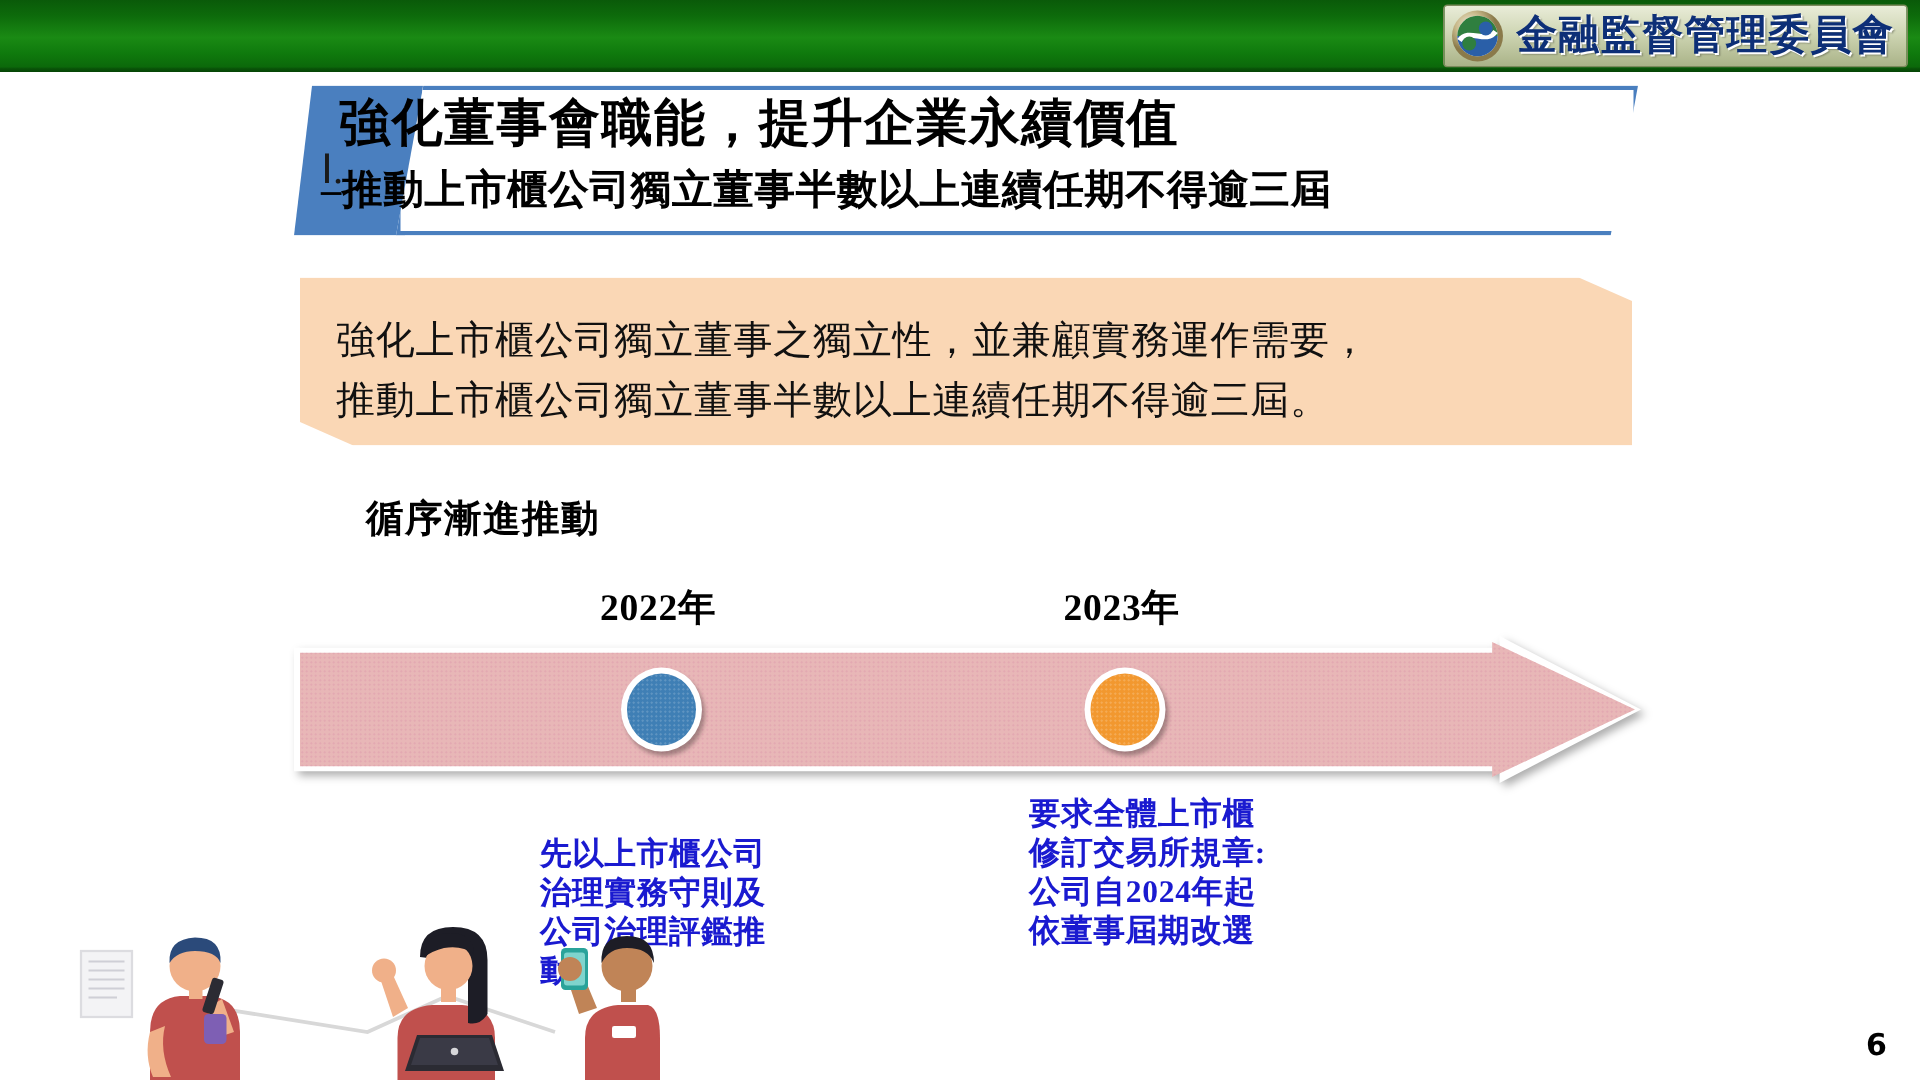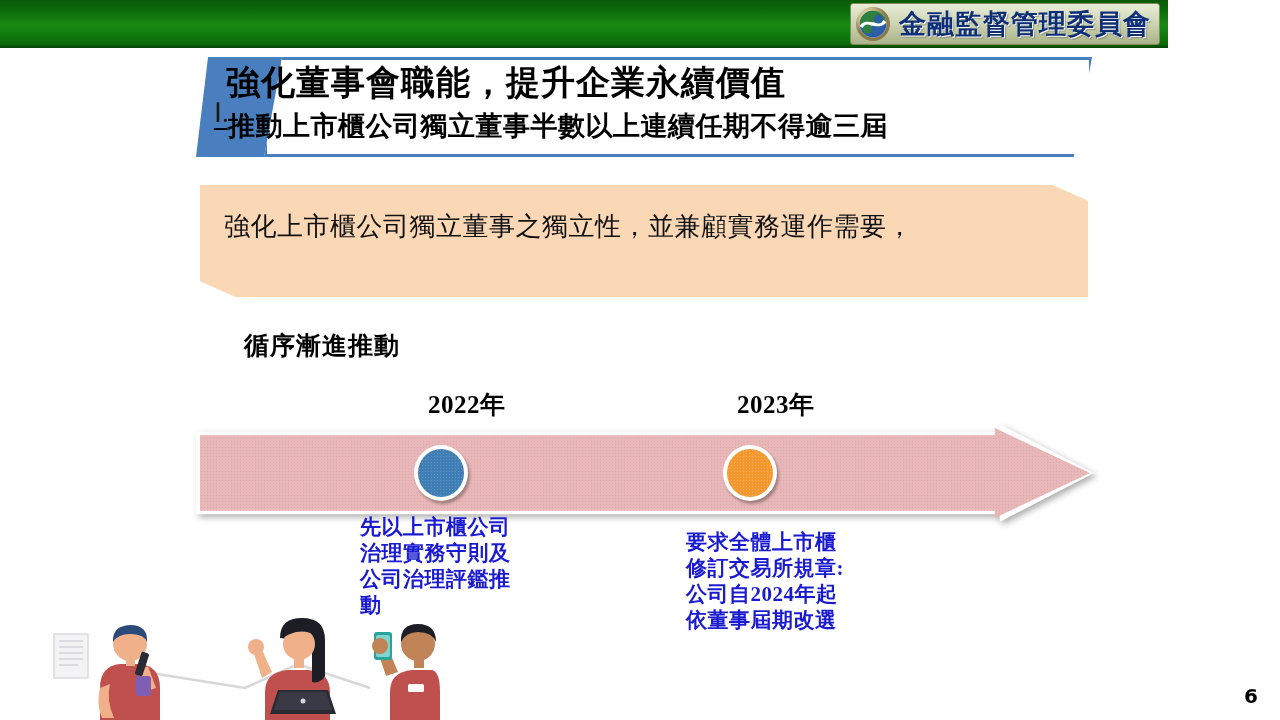--- a/index.html
+++ b/index.html
@@ -12,21 +12,21 @@
     background: #ffffff;
     font-family: "Liberation Serif", "DejaVu Serif", serif;
     overflow: hidden;
     position: relative;
   }
 
   
   .header-band {
     position: absolute;
     left: 0; top: 0;
-    width: 1168px;
+    width: 1280px;
     height: 48px;
     background: linear-gradient(180deg,
         #0a5a09 0%,
         #0d6b0b 22%,
         #1a8a14 52%,
         #0f7a0d 74%,
         #0a6209 100%);
   }
   .header-band::after {
     content: "";
@@ -161,21 +161,20 @@
     margin-left: 16px;
   }
 
   
   .year-label {
     position: absolute;
     font-size: 25px;
     font-weight: bold;
     color: #000000;
     letter-spacing: 0.5px;
-    margin-left: 28px;
   }
   .year-2022 { left: 400px; top: 388px; }
   .year-2023 { left: 709px; top: 388px; }
 
   .arrow-shape {
     position: absolute;
     left: 196px;
     top: 424px;
     width: 898px;
     height: 98px;
@@ -221,21 +220,21 @@
 
   
   .note {
     position: absolute;
     color: #1a1ad0;
     font-weight: bold;
     font-size: 21px;
     line-height: 26px;
     letter-spacing: 0.5px;
   }
-  .note-2022 { left: 360px; top: 514px; width: 210px; }
+  .note-2022 { left: 360px; top: 556px; width: 210px; }
   .note-2023 { left: 686px; top: 529px; width: 220px; }
   .note div { white-space: nowrap; }
 
   
   .illustration {
     position: absolute;
     left: 40px;
     top: 592px;
     width: 400px;
     height: 128px;
@@ -285,20 +284,21 @@
   <div class="title-box"></div>
   <div class="title-box-inner">
     <div class="title-line1">強化董事會職能，提升企業永續價值</div>
     <div class="title-line2">–推動上市櫃公司獨立董事半數以上連續任期不得逾三屆</div>
   </div>
 </div>
 
 <div class="callout">
   <div class="callout-text">
     <div>強化上市櫃公司獨立董事之獨立性，並兼顧實務運作需要，</div>
+    <div>推動上市櫃公司獨立董事半數以上連續任期不得逾三屆。</div>
   </div>
 </div>
 
 <div class="section-heading">循序漸進推動</div>
 
 <div class="year-label year-2022">2022年</div>
 <div class="year-label year-2023">2023年</div>
 
 <div class="arrow-shape">
   <div class="arrow-outer"></div>

